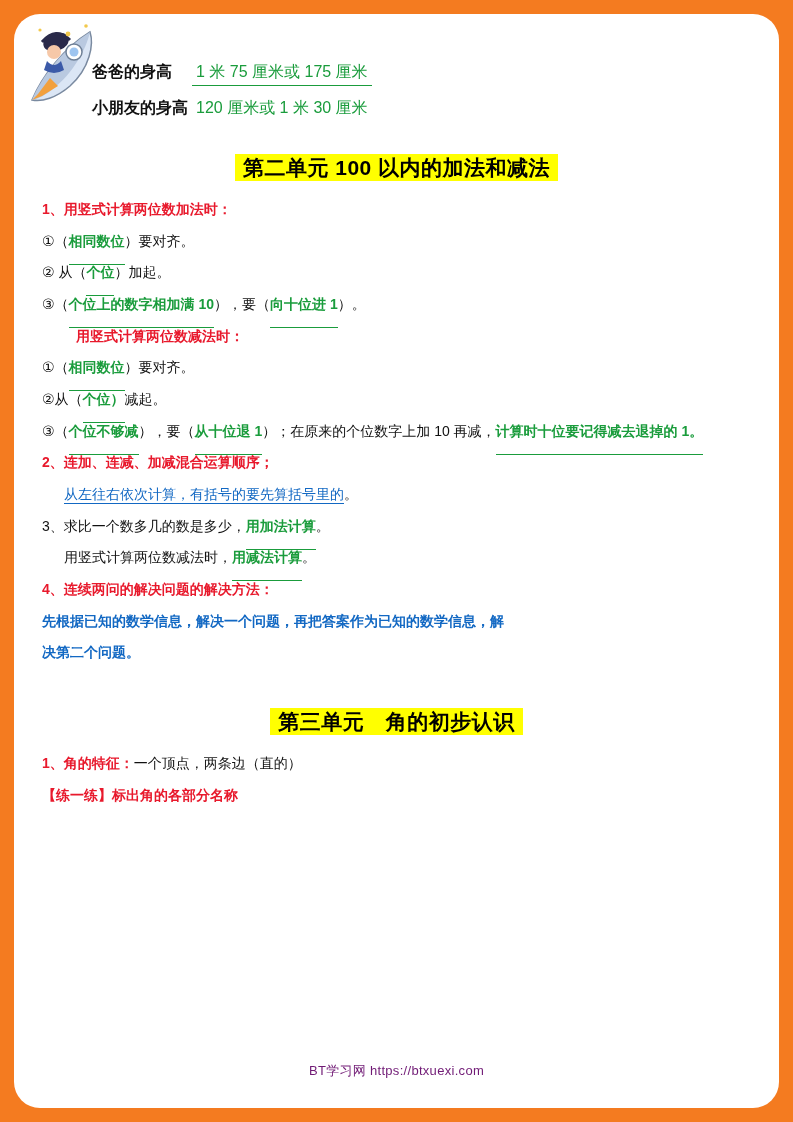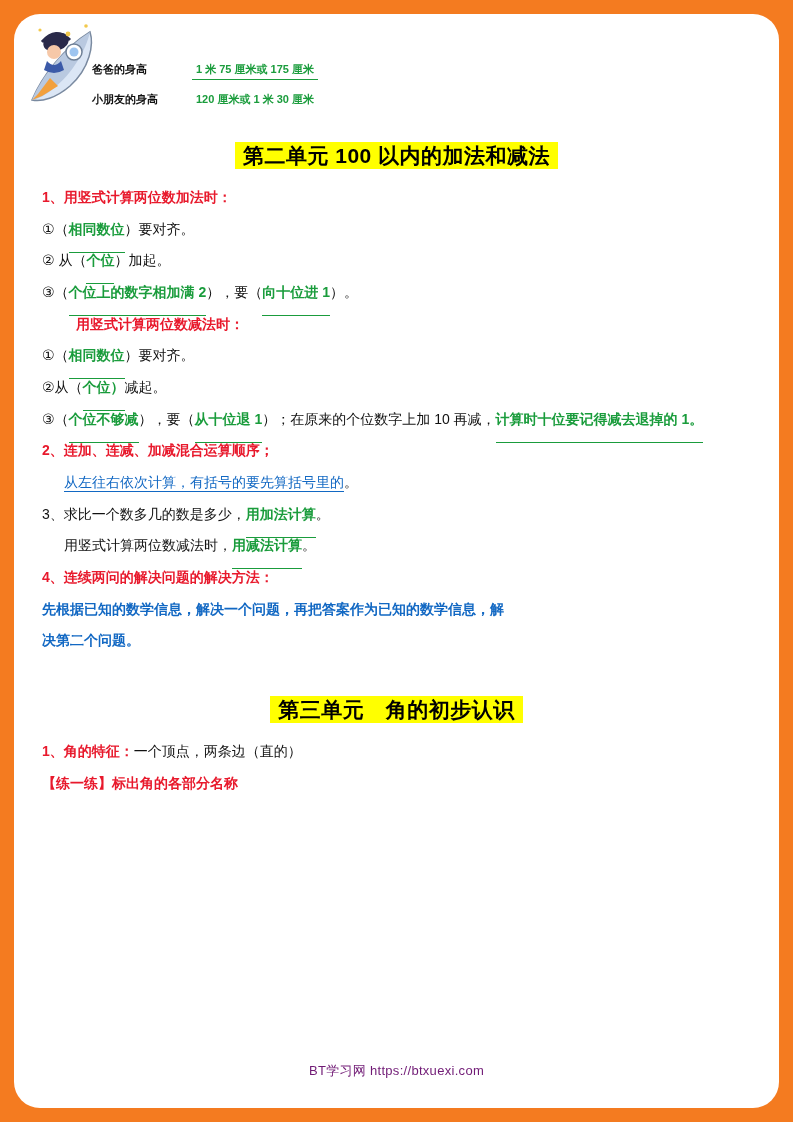--- a/index.html
+++ b/index.html
@@ -36,32 +36,32 @@
   }
 
   
   .top-rows {
     padding-top: 48px;
   }
   .trow {
     display: flex;
     align-items: baseline;
     margin-bottom: 12px;
-    font-size: 11px;
+    font-size: 16px;
   }
   .trow .lbl {
     width: 150px;
     color: #111;
     padding-left: 50px;
     box-sizing: border-box;
     font-weight: 600;
   }
   .trow .val {
     color: #1a9c3c;
-    font-weight: 700;
+    font-weight: 400;
     border-bottom: 1.5px solid #1a9c3c;
     padding: 0 4px 2px 4px;
   }
   .trow.second .val {
     border-bottom: none;
   }
 
   
   .sec-title {
     text-align: center;
@@ -174,21 +174,21 @@
 
     <div class="line">
       <span class="black">①（</span><span class="green-u">相同数位</span><span class="black">）要对齐。</span>
     </div>
 
     <div class="line">
       <span class="black">② 从（</span><span class="green-u">个位</span><span class="black">）加起。</span>
     </div>
 
     <div class="line">
-      <span class="black">③（</span><span class="green-u">个位上的数字相加满 2</span><span class="black">），要（</span><span class="green-u">向十位进 1</span><span class="black">）。</span>
+      <span class="black">③（</span><span class="green-u">个位上的数字相加满 10</span><span class="black">），要（</span><span class="green-u">向十位进 1</span><span class="black">）。</span>
     </div>
 
     <div class="line indent red">用竖式计算两位数减法时：</div>
 
     <div class="line">
       <span class="black">①（</span><span class="green-u">相同数位</span><span class="black">）要对齐。</span>
     </div>
 
     <div class="line">
       <span class="black">②从（</span><span class="green-u">个位）</span><span class="black">减起。</span>

